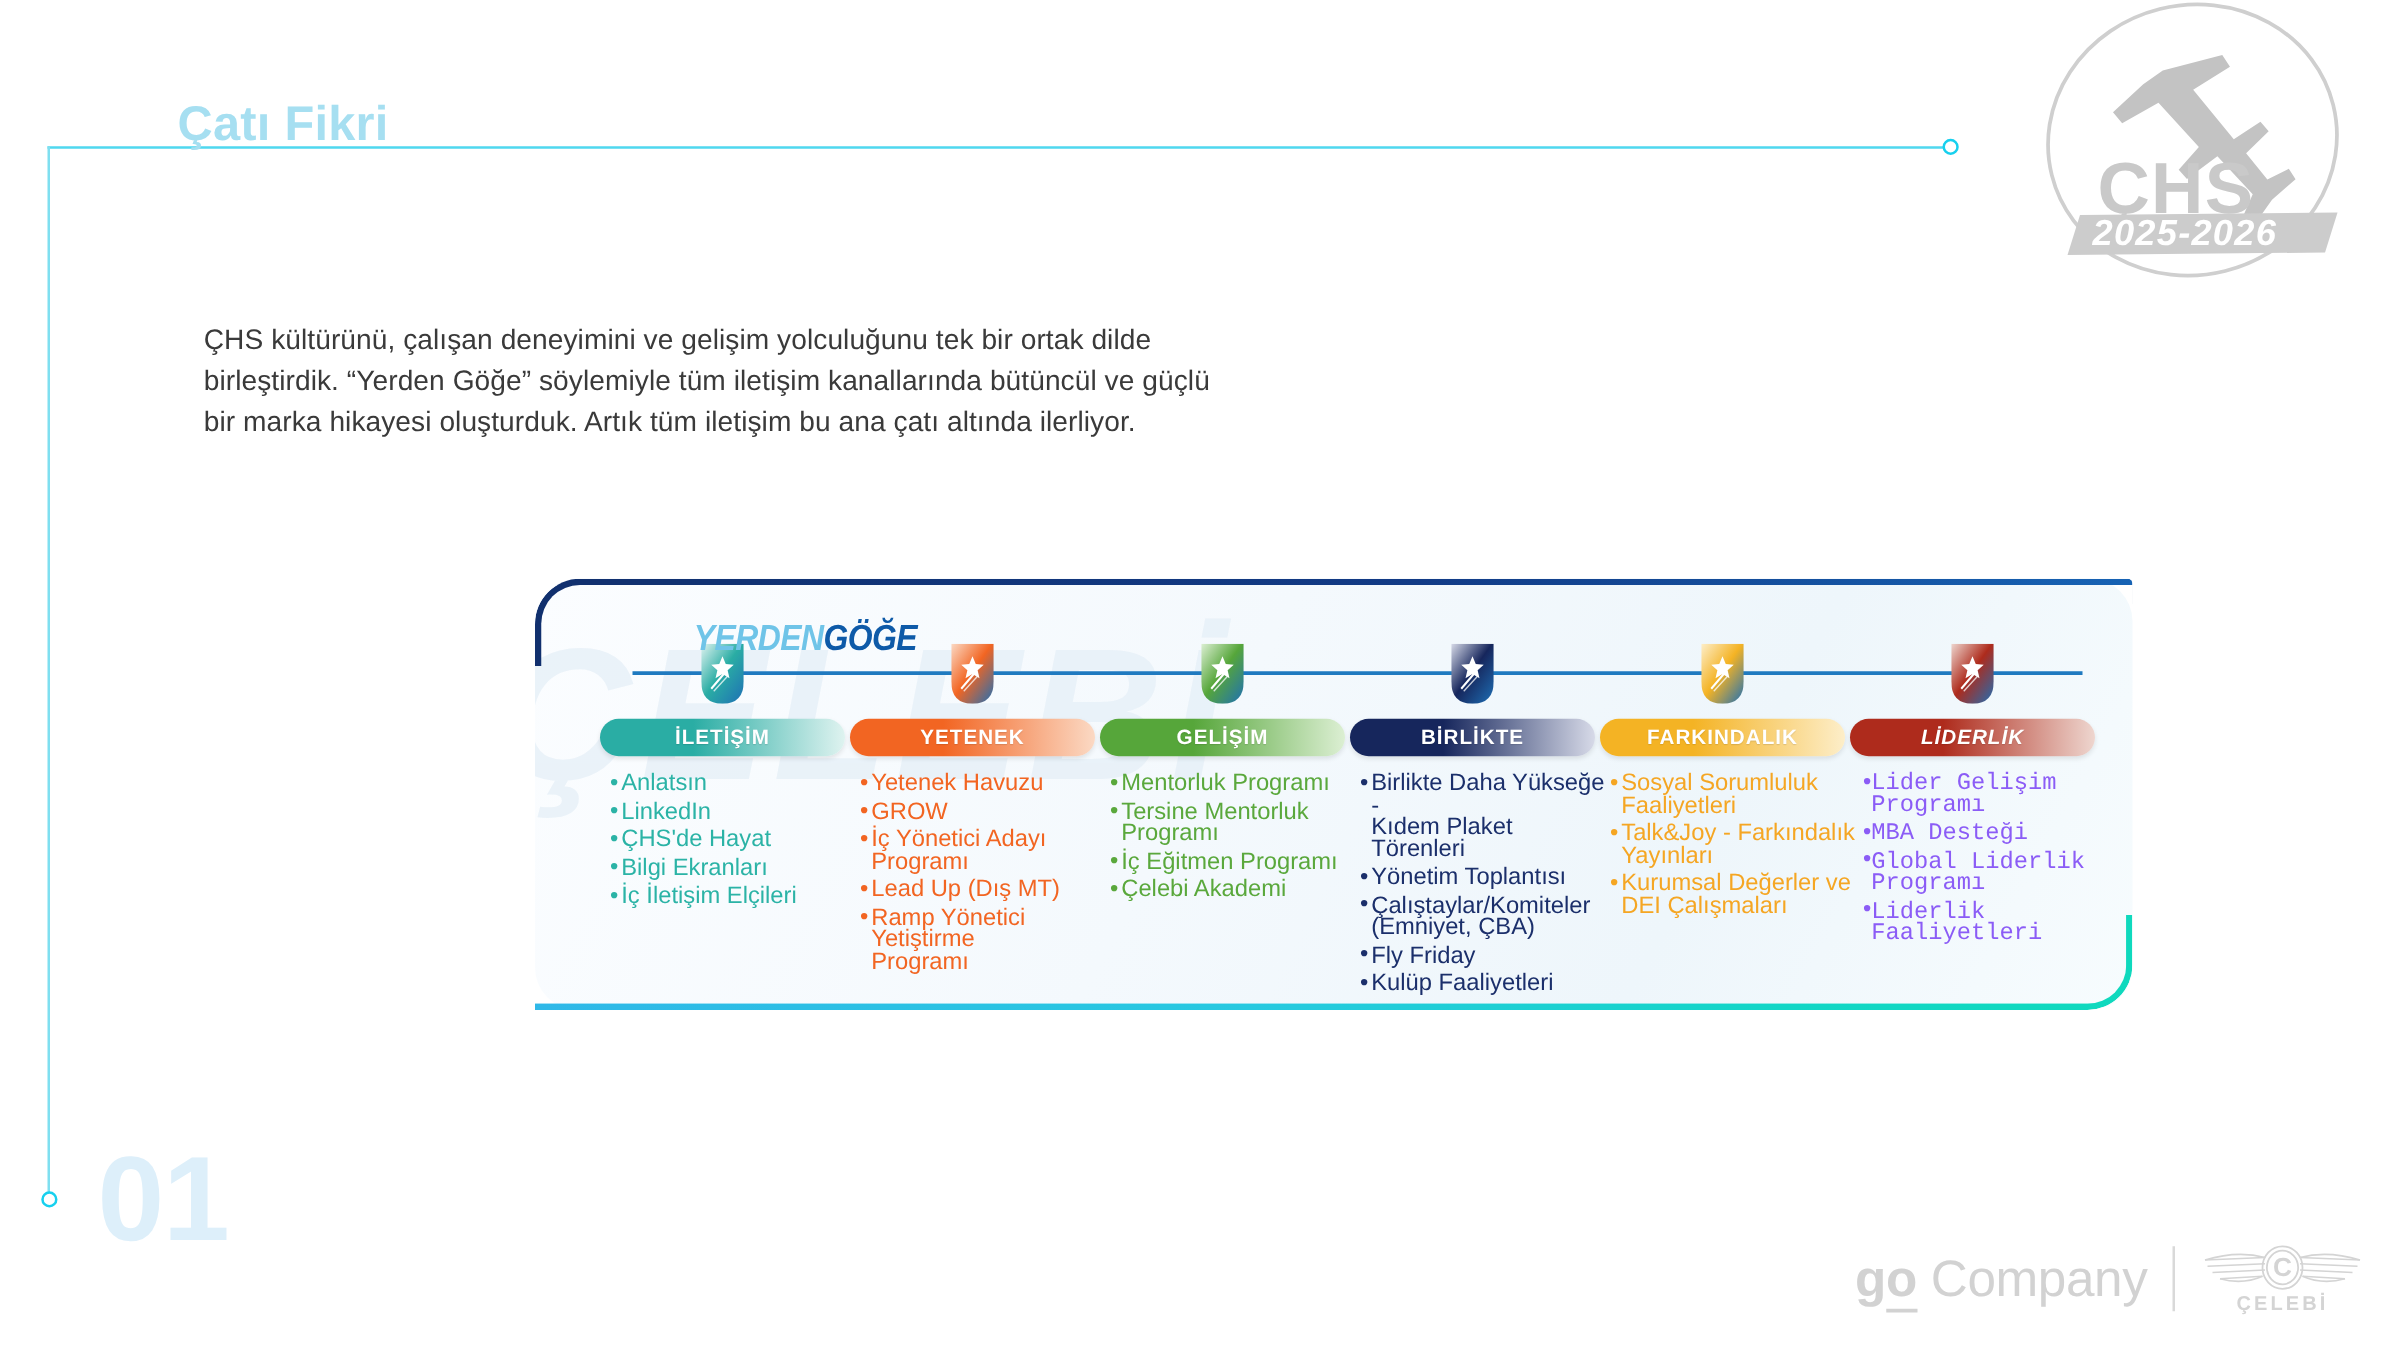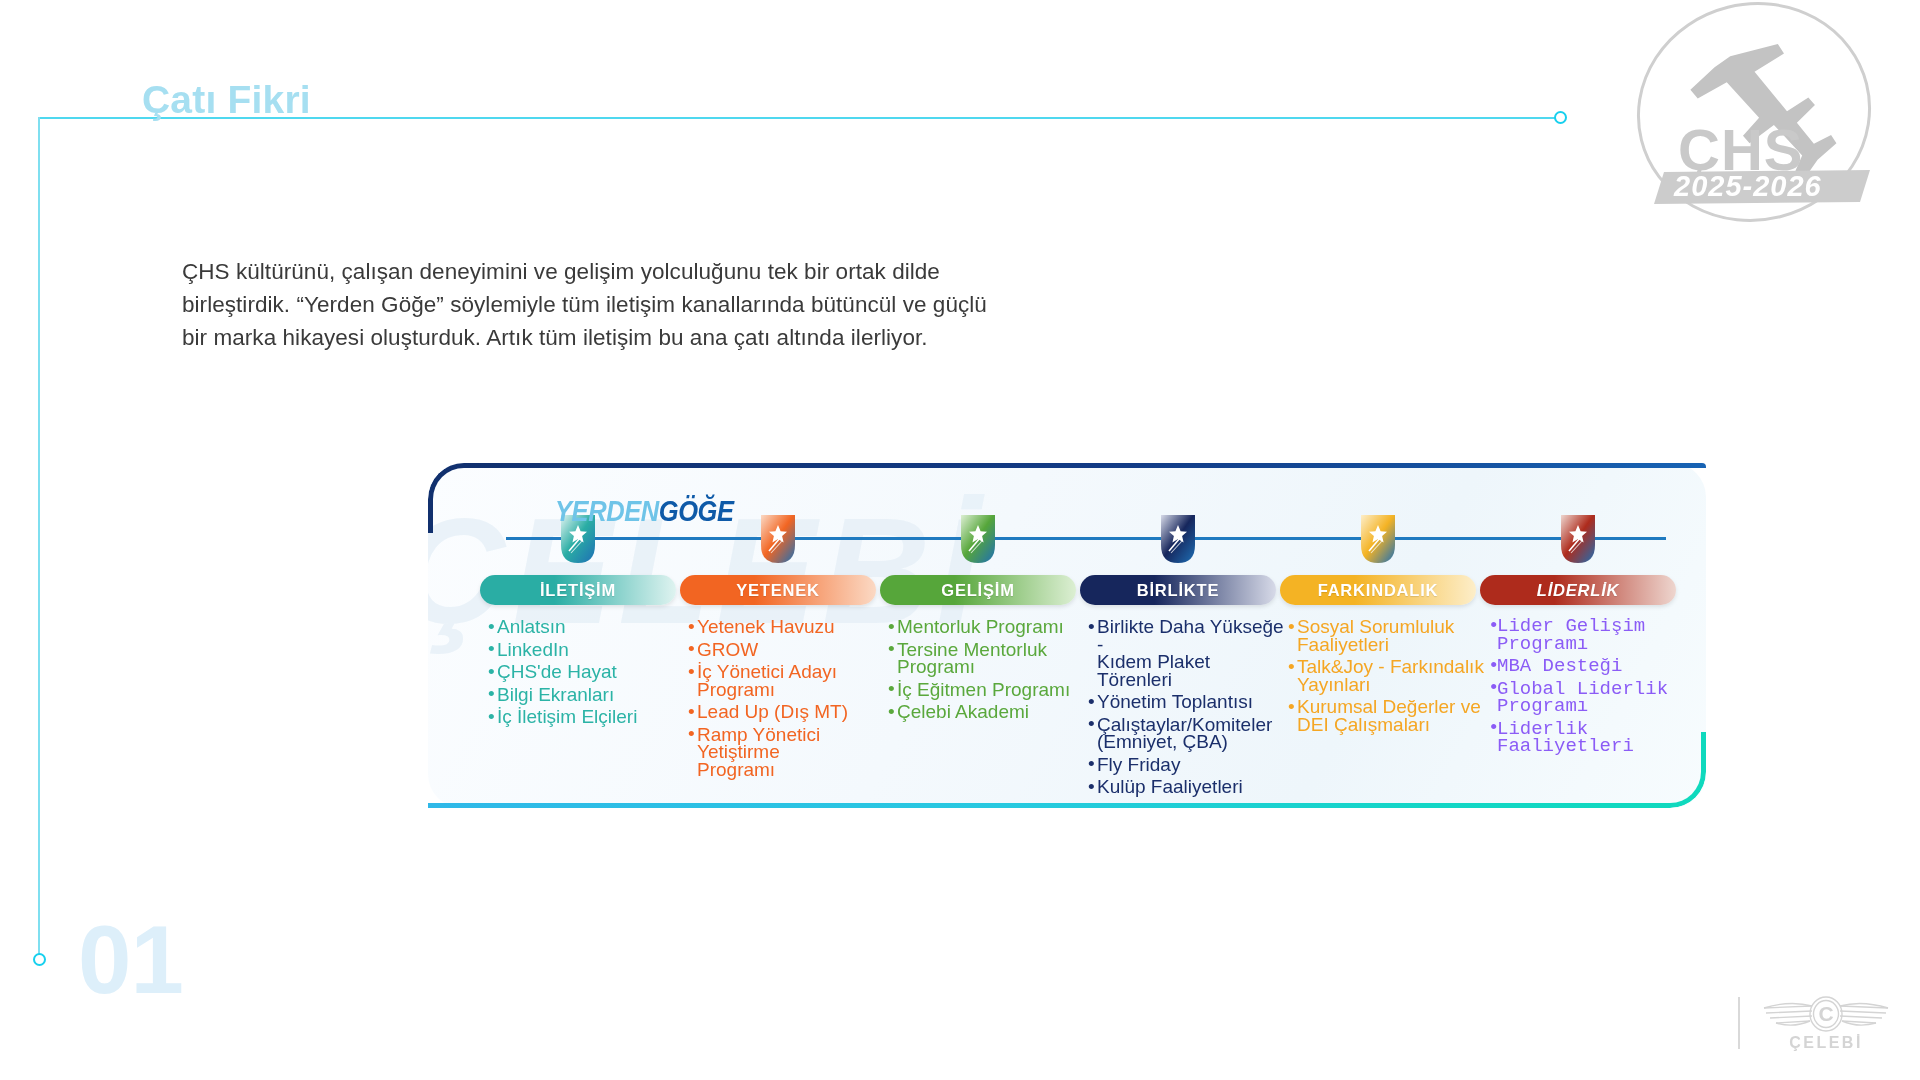--- a/index.html
+++ b/index.html
@@ -72,21 +72,21 @@
   #intro-paragraph {
     position: absolute;
     left: 163px;
     top: 255px;
     width: 900px;
     font-size: 22.5px;
     line-height: 33px;
     color: #3a3a3a;
     letter-spacing: .05px;
   }
-  #intro-paragraph div { white-space: nowrap; margin-left: 19px; }
+  #intro-paragraph div { white-space: nowrap; }
 
   
   #journey-panel {
     position: absolute;
     left: 428px;
     top: 463px;
     width: 1278px;
     height: 345px;
   }
   #panel-surface {
@@ -493,20 +493,21 @@
         </ul>
       </div>
     </div>
 </div>
 
 <div id="yerden-goge-logo"><span id="yg-word-1">YERDEN</span><span id="yg-word-2">GÖĞE</span></div>
 
 <div id="page-number">01</div>
 
 <div id="footer-brands">
+  <div id="go-company-logo"><span class="go-mark">g</span><span class="go-mark go-o">o</span> <span>Company</span></div>
   <div id="footer-divider"></div>
   <div id="celebi-logo">
     <svg viewBox="0 0 132 62" xmlns="http://www.w3.org/2000/svg">
       <g stroke="#d4d4d4" stroke-width="1.4" fill="none">
         <path d="M4 16 L52 14 M6 21 L52 19 M10 26 L52 24 M16 31 L50 29"></path>
         <path d="M128 16 L80 14 M126 21 L80 19 M122 26 L80 24 M116 31 L82 29"></path>
         <path d="M4 16 Q30 8 52 14 M128 16 Q102 8 80 14"></path>
         <path d="M16 31 Q34 36 50 29 M116 31 Q98 36 82 29"></path>
         <ellipse cx="66" cy="22" rx="16" ry="17"></ellipse>
         <ellipse cx="66" cy="22" rx="12.5" ry="13.5"></ellipse>

